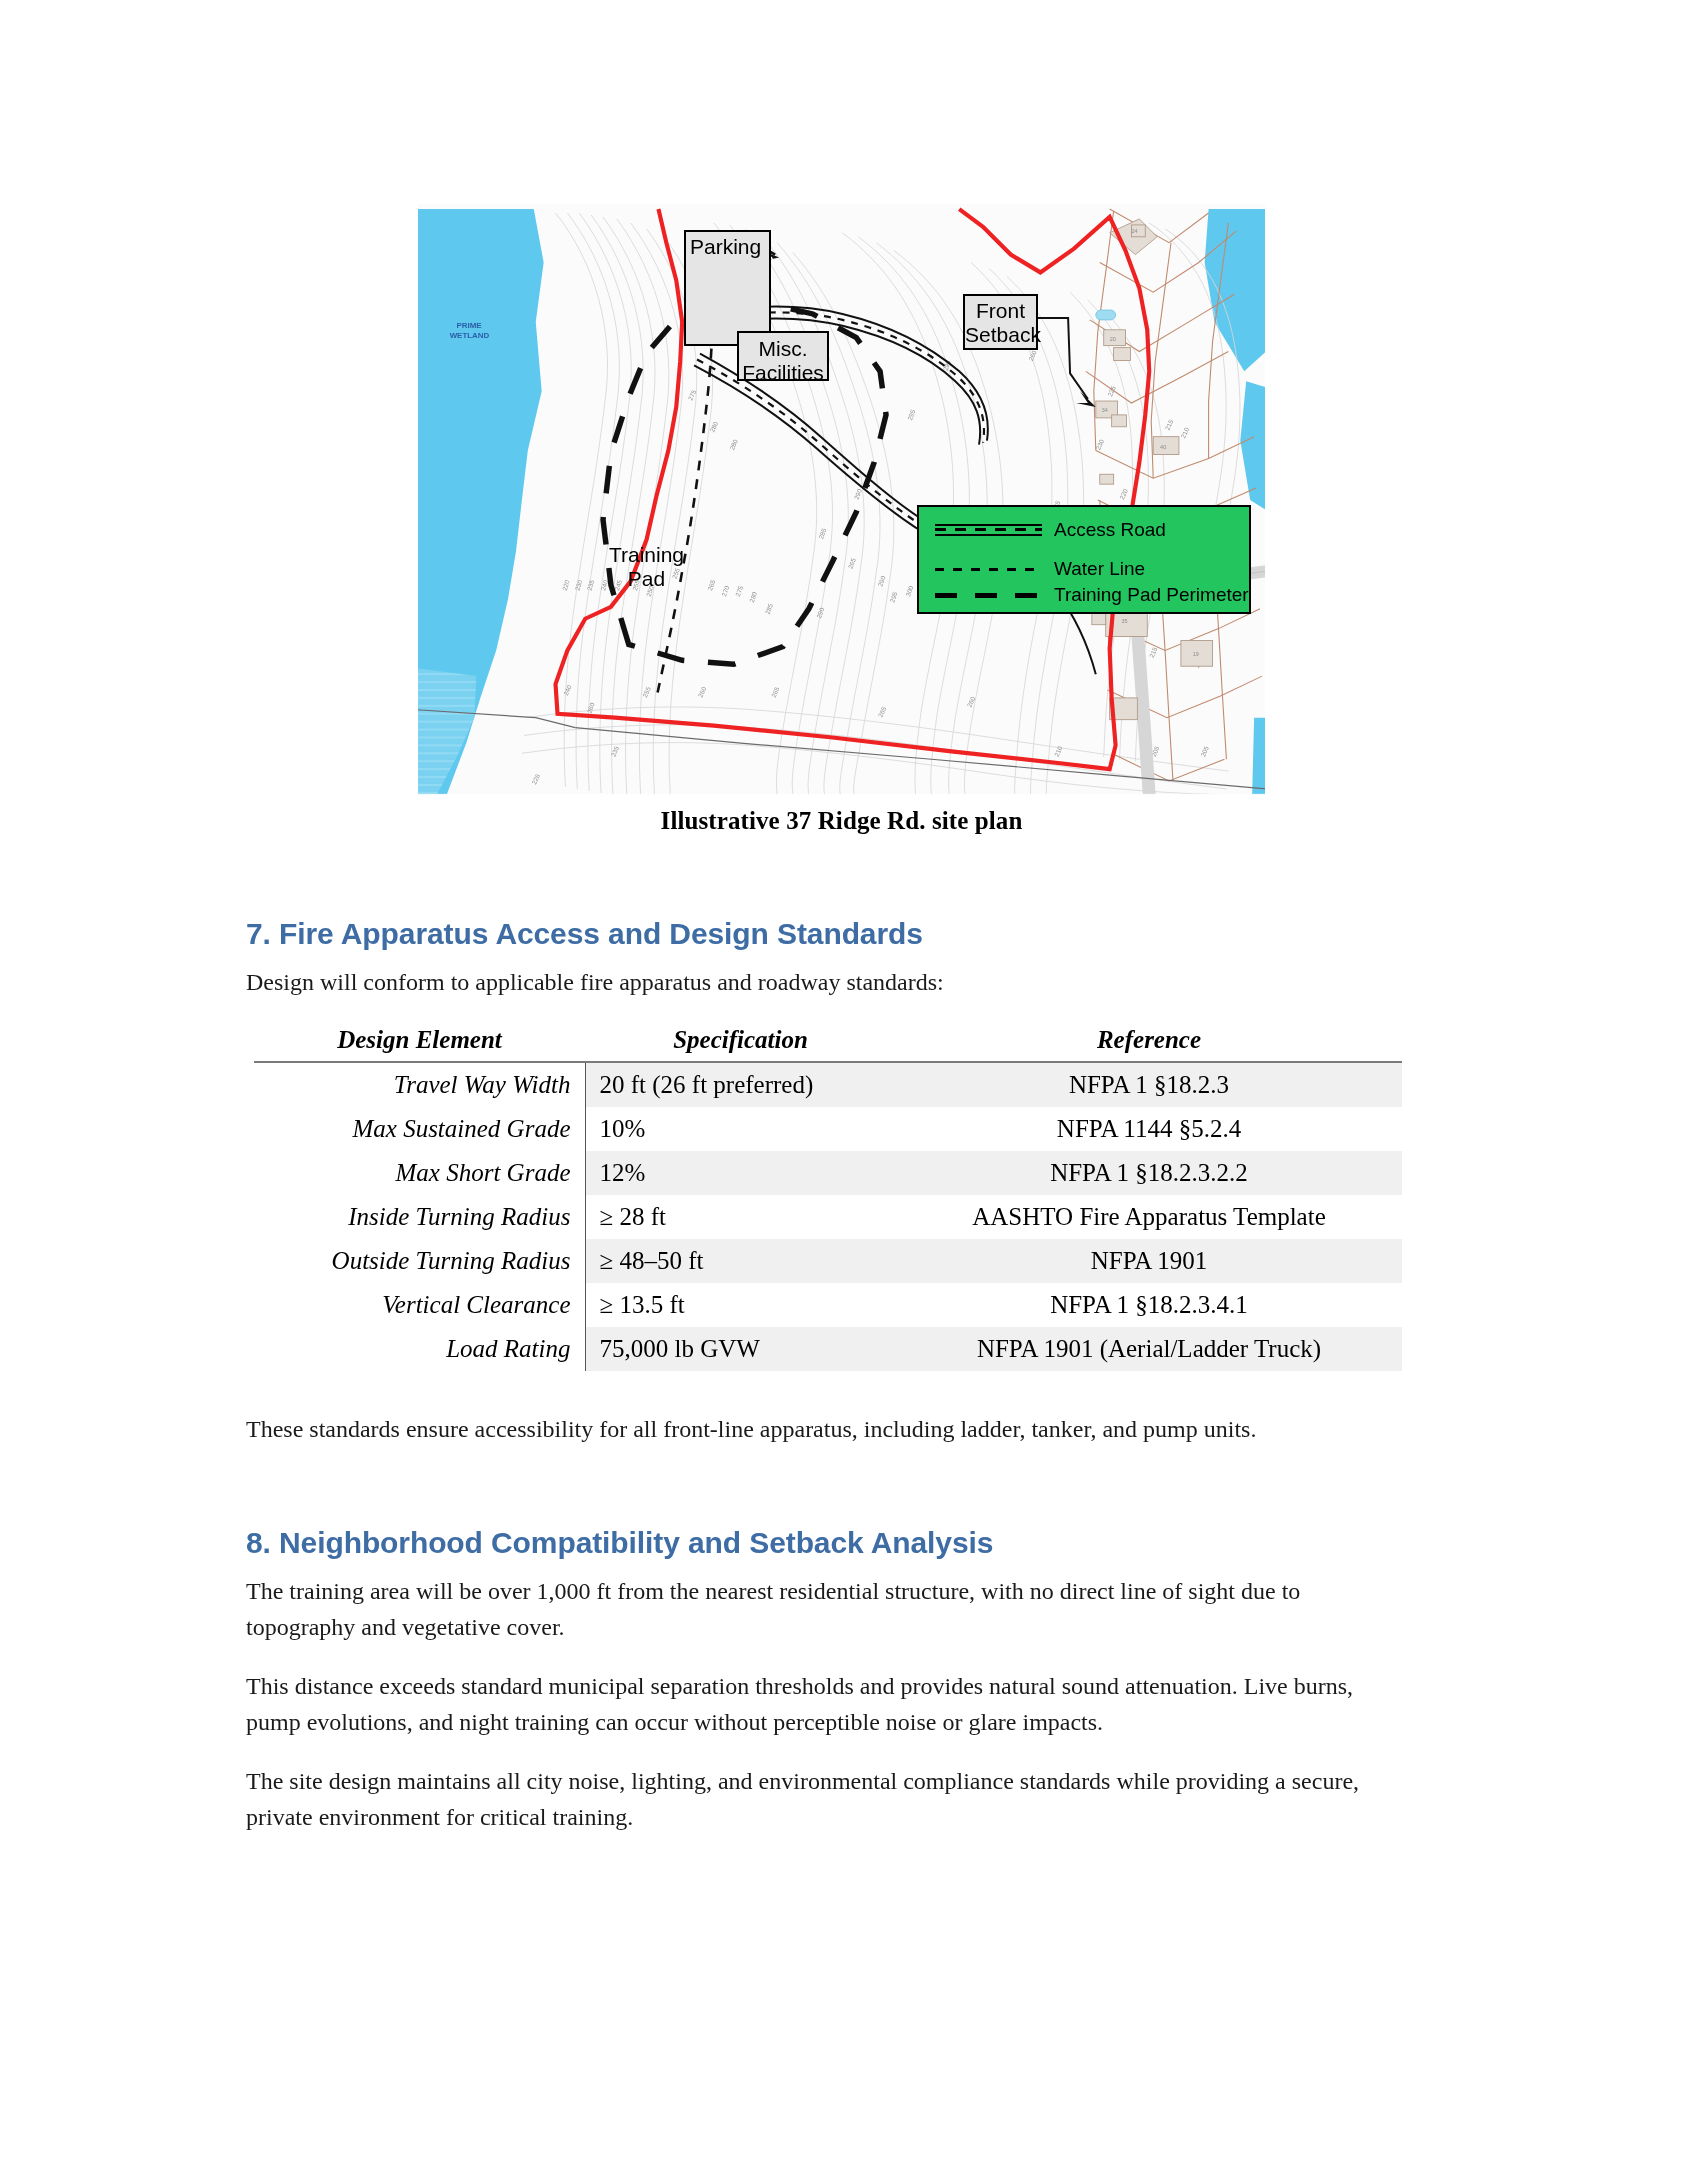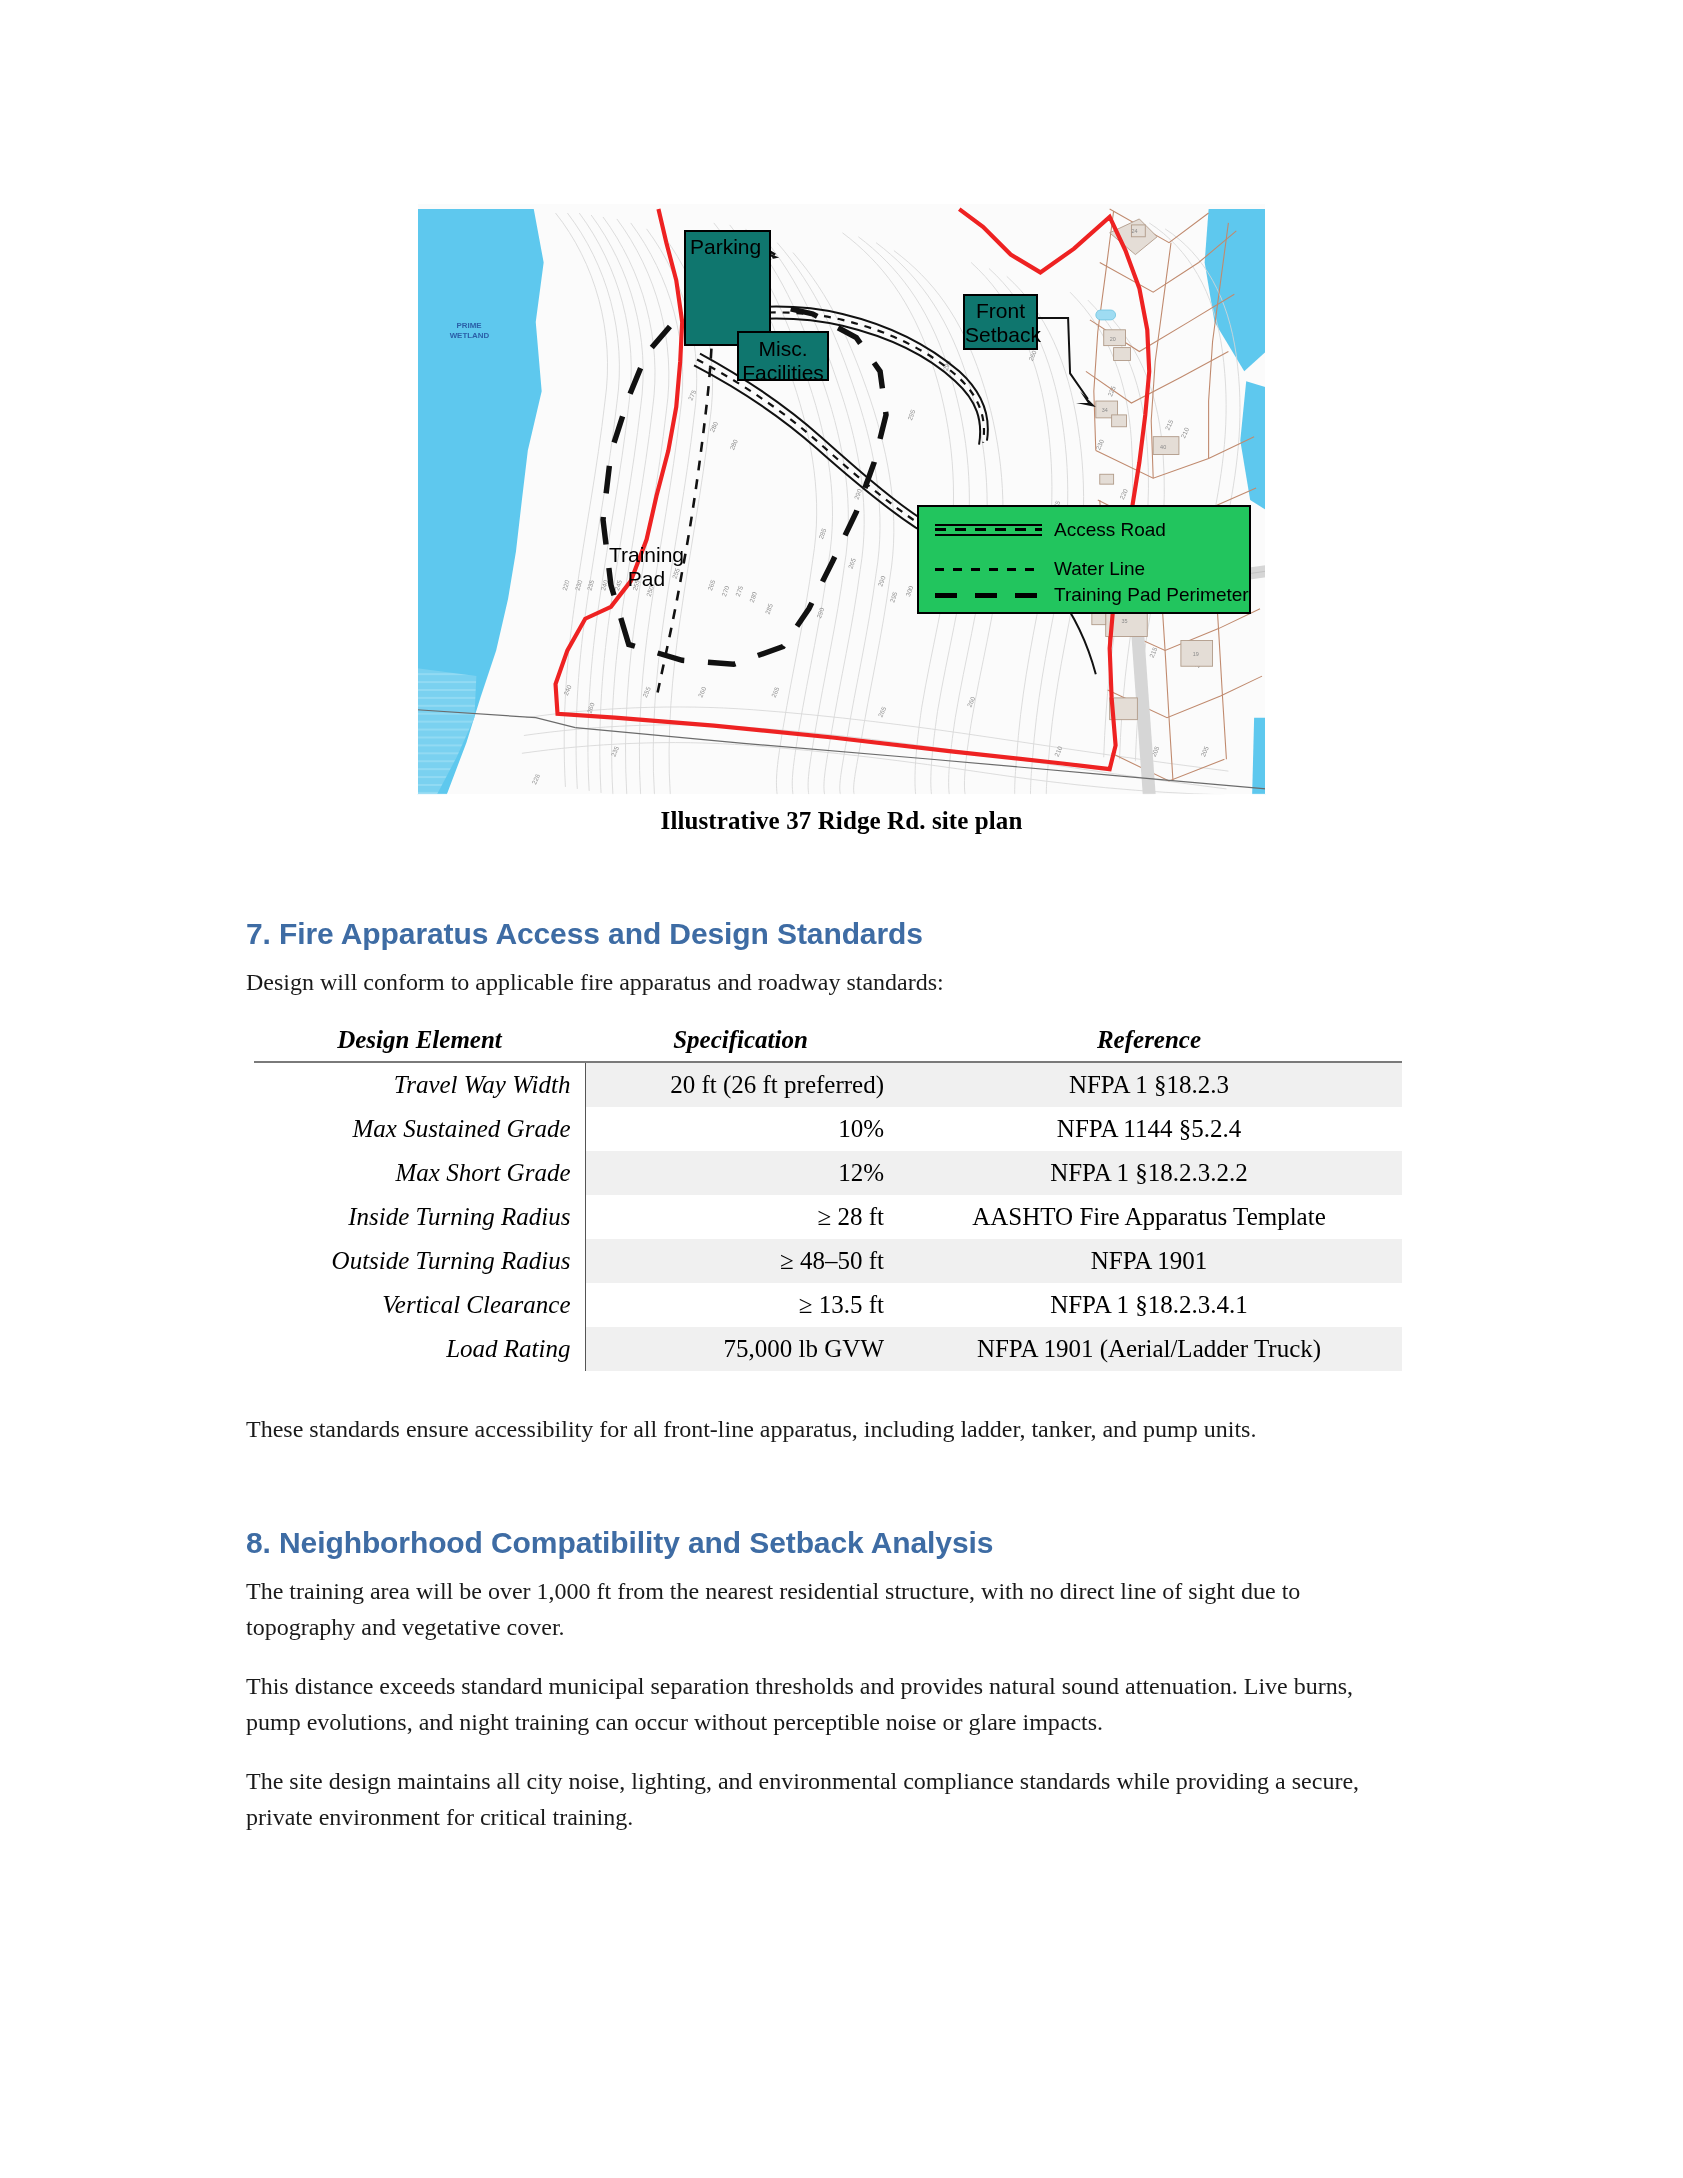--- a/index.html
+++ b/index.html
@@ -35,21 +35,21 @@
     position: relative;
     width: 849px;
     height: 592px;
     background: #ffffff;
     overflow: hidden;
   }
   .map-svg { position: absolute; inset: 0; }
 
   .map-label {
     position: absolute;
-    background: #0f766e;
+    background: #e5e5e5;
     border: 2.5px solid #000;
     font-family: "Liberation Sans", sans-serif;
     font-size: 21px;
     line-height: 1.12;
     color: #000;
     text-align: center;
     box-sizing: border-box;
     z-index: 40;
   }
   .map-label.plain {
@@ -202,21 +202,21 @@
     padding: 8px 12px;
     border: none;
     vertical-align: baseline;
   }
   .spec-table td.c0 {
     text-align: right;
     font-style: italic;
     border-right: 1.5px solid #555;
     padding-right: 14px;
   }
-  .spec-table td.c1 { text-align: right; padding-left: 14px; }
+  .spec-table td.c1 { text-align: left; padding-left: 14px; }
   .spec-table td.c2 { text-align: center; padding-left: 12px; }
   .spec-table tbody tr:nth-child(odd) td.c1,
   .spec-table tbody tr:nth-child(odd) td.c2 {
     background: #f0f0f0;
   }
   .spec-table tbody tr:nth-child(even) td.c1,
   .spec-table tbody tr:nth-child(even) td.c2 {
     background: #ffffff;
   }
 

